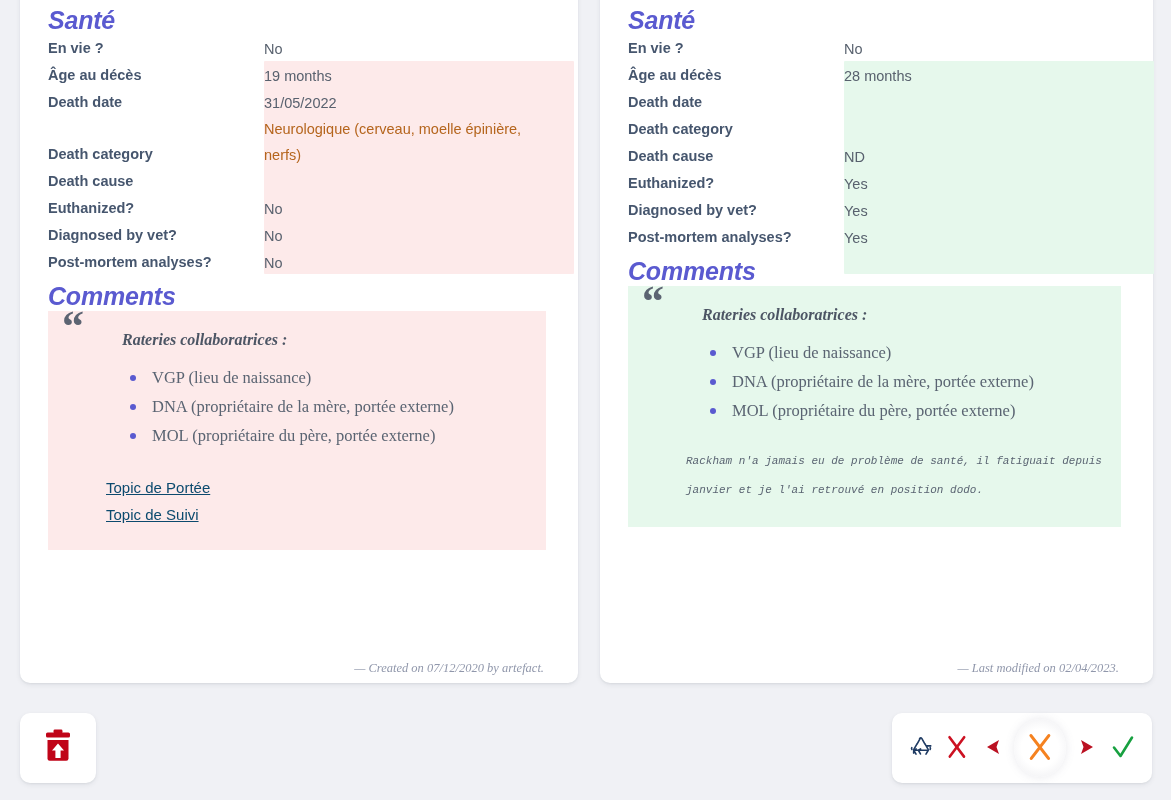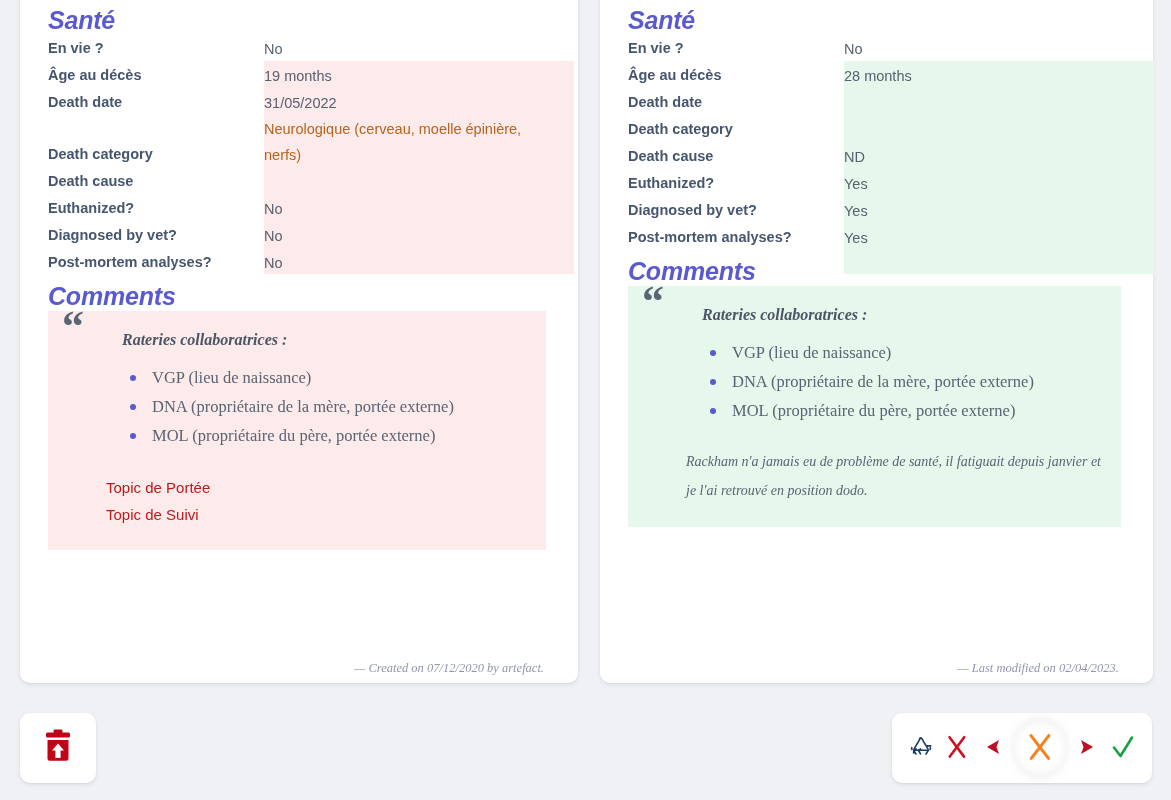--- a/index.html
+++ b/index.html
@@ -146,35 +146,36 @@
     content: "";
     position: absolute;
     left: 24px;
     top: 12px;
     width: 6px;
     height: 6px;
     border-radius: 50%;
     background: #5a5ad0;
   }
   .q-para {
-    font-family: Liberation Serif, serif;
+    font-family: Liberation Mono, monospace;
     font-style: italic;
-    font-size: 14px;
+    font-size: 11px;
     color: #5a6472;
     line-height: 29px;
     margin-top: 22px;
     max-width: 430px;
   }
   .q-topics { margin-top: 24px; }
   .q-topic {
     font-family: "Liberation Sans", sans-serif;
     font-style: normal;
     font-size: 15px;
-    color: #b91c1c;
+    color: #0c4a6e;
     line-height: 27px;
+    text-decoration: underline;
   }
 
   
   .card-footer {
     position: absolute;
     right: 12px;
     bottom: 7px;
     font-family: "Liberation Serif", serif;
     font-style: italic;
     font-size: 12.5px;

